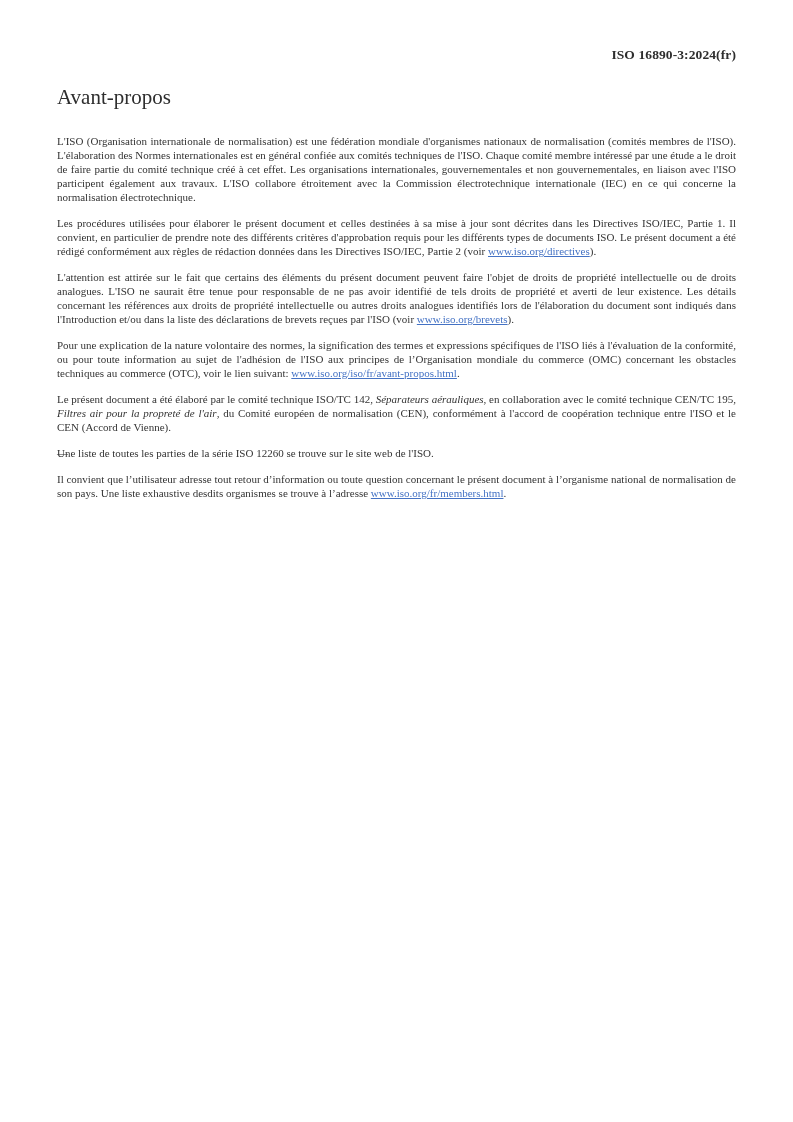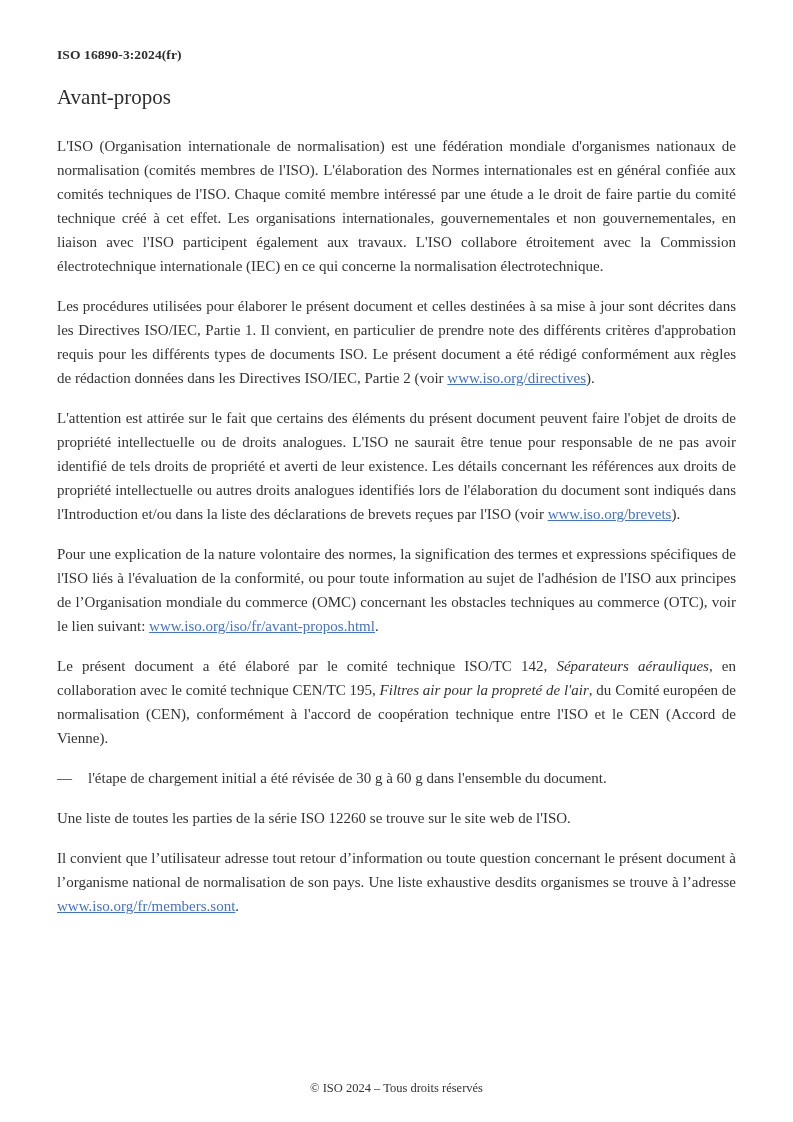--- a/index.html
+++ b/index.html
@@ -18,36 +18,36 @@
     box-sizing: border-box;
   }
   .content {
     position: absolute;
     left: 57px;
     right: 57px;
     top: 0;
   }
   .running-header {
     margin-top: 47px;
-    text-align: left;
+    text-align: right;
     font-weight: bold;
     font-size: 13.5px;
     letter-spacing: 0.1px;
     color: #2e2e2e;
   }
   .doc-title {
     margin: 22px 0 24px 0;
     font-size: 21px;
     font-weight: normal;
     color: #2e2e2e;
   }
   .body p.para {
-    margin: 16px 0 12px 0;
-    font-size: 15px;
-    line-height: 24px;
+    margin: 4px 0 12px 0;
+    font-size: 11px;
+    line-height: 14px;
     text-align: justify;
     color: #333333;
   }
   .body p.para.no-justify {
     text-align: left;
   }
   .body p.para.bullet {
     position: relative;
     padding-left: 31px;
     text-align: justify;
@@ -85,22 +85,21 @@
 <div class="page">
   <div class="content">
     <div class="running-header">ISO 16890-3:2024(fr)</div>
     <h1 class="doc-title">Avant-propos</h1>
     <div class="body" id="paragraphs">
         <p class="para"><span>L'ISO (Organisation internationale de normalisation) est une fédération mondiale d'organismes nationaux de normalisation (comités membres de l'ISO). L'élaboration des Normes internationales est en général confiée aux comités techniques de l'ISO. Chaque comité membre intéressé par une étude a le droit de faire partie du comité technique créé à cet effet. Les organisations internationales, gouvernementales et non gouvernementales, en liaison avec l'ISO participent également aux travaux. L'ISO collabore étroitement avec la Commission électrotechnique internationale (IEC) en ce qui concerne la normalisation électrotechnique.</span></p>
         <p class="para"><span>Les procédures utilisées pour élaborer le présent document et celles destinées à sa mise à jour sont décrites dans les Directives ISO/IEC, Partie 1. Il convient, en particulier de prendre note des différents critères d'approbation requis pour les différents types de documents ISO. Le présent document a été rédigé conformément aux règles de rédaction données dans les Directives ISO/IEC, Partie 2 (voir </span><a>www.iso.org/directives</a><span>).</span></p>
         <p class="para"><span>L'attention est attirée sur le fait que certains des éléments du présent document peuvent faire l'objet de droits de propriété intellectuelle ou de droits analogues. L'ISO ne saurait être tenue pour responsable de ne pas avoir identifié de tels droits de propriété et averti de leur existence. Les détails concernant les références aux droits de propriété intellectuelle ou autres droits analogues identifiés lors de l'élaboration du document sont indiqués dans l'Introduction et/ou dans la liste des déclarations de brevets reçues par l'ISO (voir </span><a>www.iso.org/brevets</a><span>).</span></p>
         <p class="para"><span>Pour une explication de la nature volontaire des normes, la signification des termes et expressions spécifiques de l'ISO liés à l'évaluation de la conformité, ou pour toute information au sujet de l'adhésion de l'ISO aux principes de l’Organisation mondiale du commerce (OMC) concernant les obstacles techniques au commerce (OTC), voir le lien suivant: </span><a>www.iso.org/iso/fr/avant-propos.html</a><span>.</span></p>
         <p class="para"><span>Le présent document a été élaboré par le comité technique ISO/TC 142, </span><i>Séparateurs aérauliques</i><span>, en collaboration avec le comité technique CEN/TC 195, </span><i>Filtres air pour la propreté de l'air</i><span>, du Comité européen de normalisation (CEN), conformément à l'accord de coopération technique entre l'ISO et le CEN (Accord de Vienne).</span></p>
-        <p class="para bullet"><span class="dash">—</span><span>l'étape de chargement initial a été révisée de 30 g à 60 g dans l'ensemble du document.</span></p>
+        <p class="para bullet"><span class="dash">—</span></p>
         <p class="para no-justify"><span>Une liste de toutes les parties de la série ISO 12260 se trouve sur le site web de l'ISO.</span></p>
-        <p class="para"><span>Il convient que l’utilisateur adresse tout retour d’information ou toute question concernant le présent document à l’organisme national de normalisation de son pays. Une liste exhaustive desdits organismes se trouve à l’adresse </span><a>www.iso.org/fr/members.sont</a><span>.</span></p>
+        <p class="para"><span>Il convient que l’utilisateur adresse tout retour d’information ou toute question concernant le présent document à l’organisme national de normalisation de son pays. Une liste exhaustive desdits organismes se trouve à l’adresse </span><a>www.iso.org/fr/members.html</a><span>.</span></p>
       </div>
   </div>
 
   <div class="footer">
-    <div class="copyright">© ISO 2024 – Tous droits réservés</div>
   </div>
 </div>
 
 </body></html>

